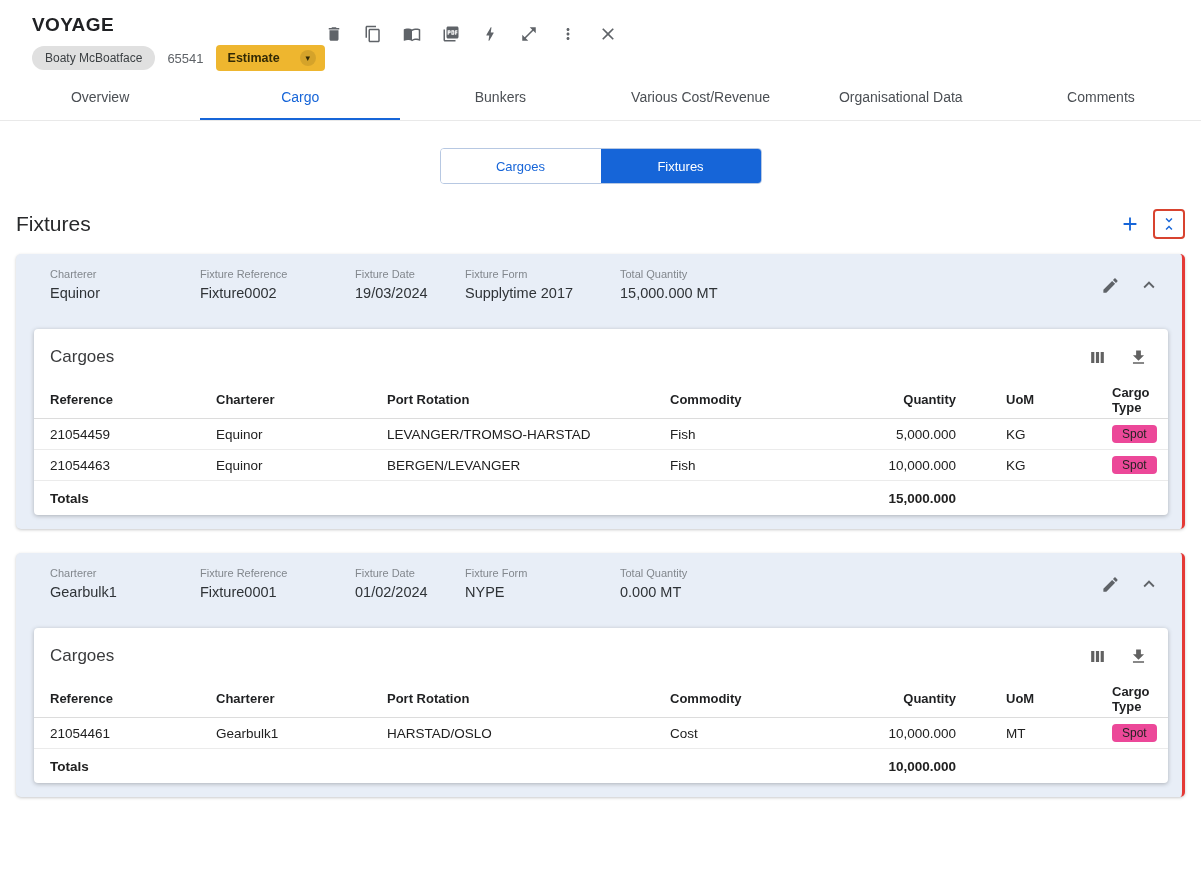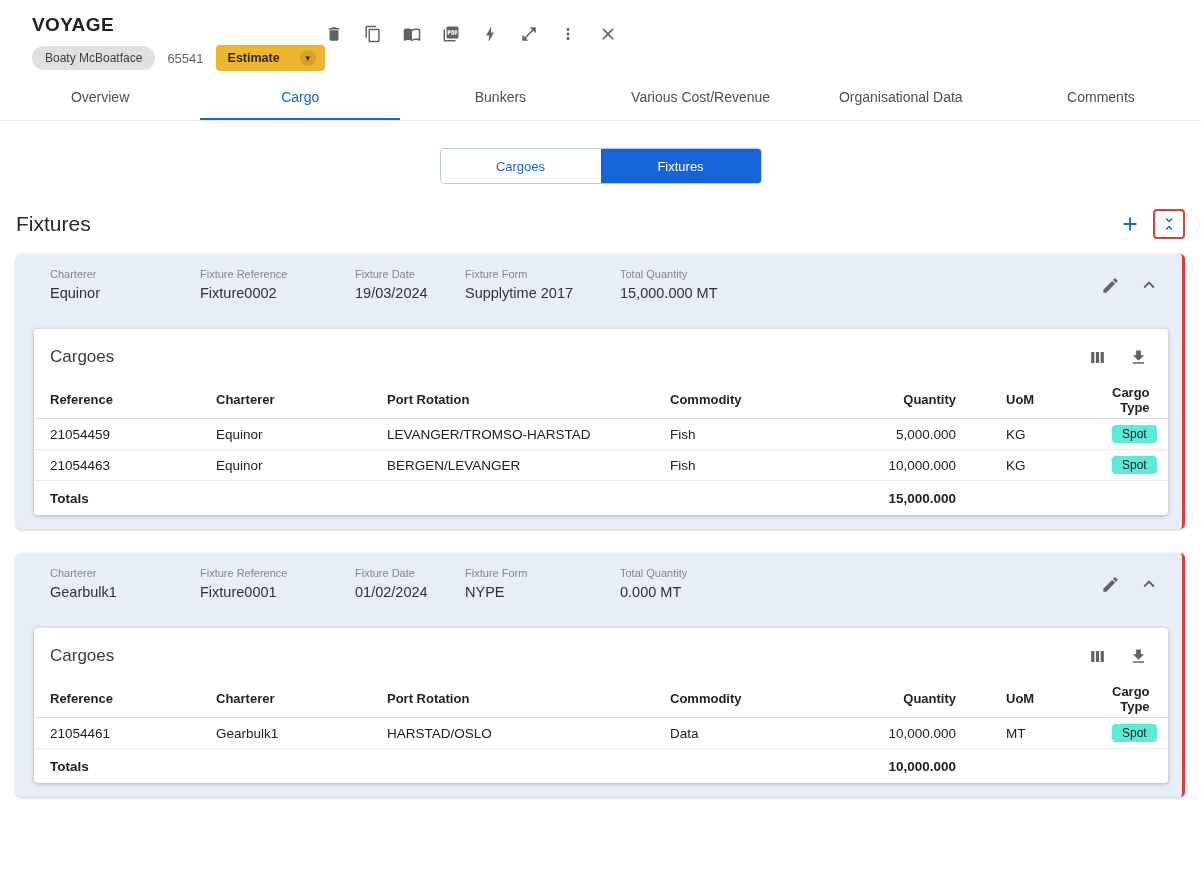--- a/index.html
+++ b/index.html
@@ -170,24 +170,24 @@
     color: #1f2022;
   }
   .trow.totals { min-height: 34px; border-bottom: none; font-weight: 700; }
   .cell { flex-shrink: 0; }
   .c-ref  { width: 150px; }
   .c-chart{ width: 155px; }
   .c-port { width: 267px; }
   .c-comm { width: 180px; }
   .c-qty  { width: 90px; text-align: right; }
   .c-uom  { width: 124px; padding-left: 34px; }
-  .c-type { flex: 1; text-align: right; padding-right: 49px; }
+  .c-type { flex: 1; text-align: left; padding-right: 49px; }
   .spot-chip {
     display: inline-block;
-    background: #5eead4;
+    background: #ec4899;
     color: #232323;
     font-size: 12px;
     padding: 2px 10px;
     border-radius: 4px;
   }
 </style>
 </head>
 <body>
 
 <header class="app-header">
@@ -427,21 +427,21 @@
       <span class="cell c-port">Port Rotation</span>
       <span class="cell c-comm">Commodity</span>
       <span class="cell c-qty">Quantity</span>
       <span class="cell c-uom">UoM</span>
       <span class="cell c-type">Cargo Type</span>
     </div>
     <div class="trow">
       <span class="cell c-ref">21054461</span>
       <span class="cell c-chart">Gearbulk1</span>
       <span class="cell c-port">HARSTAD/OSLO</span>
-      <span class="cell c-comm">Data</span>
+      <span class="cell c-comm">Cost</span>
       <span class="cell c-qty">10,000.000</span>
       <span class="cell c-uom">MT</span>
       <span class="cell c-type"><span class="spot-chip">Spot</span></span>
     </div>
     <div class="trow totals">
       <span class="cell c-ref">Totals</span>
       <span class="cell c-chart"></span>
       <span class="cell c-port"></span>
       <span class="cell c-comm"></span>
       <span class="cell c-qty">10,000.000</span>

